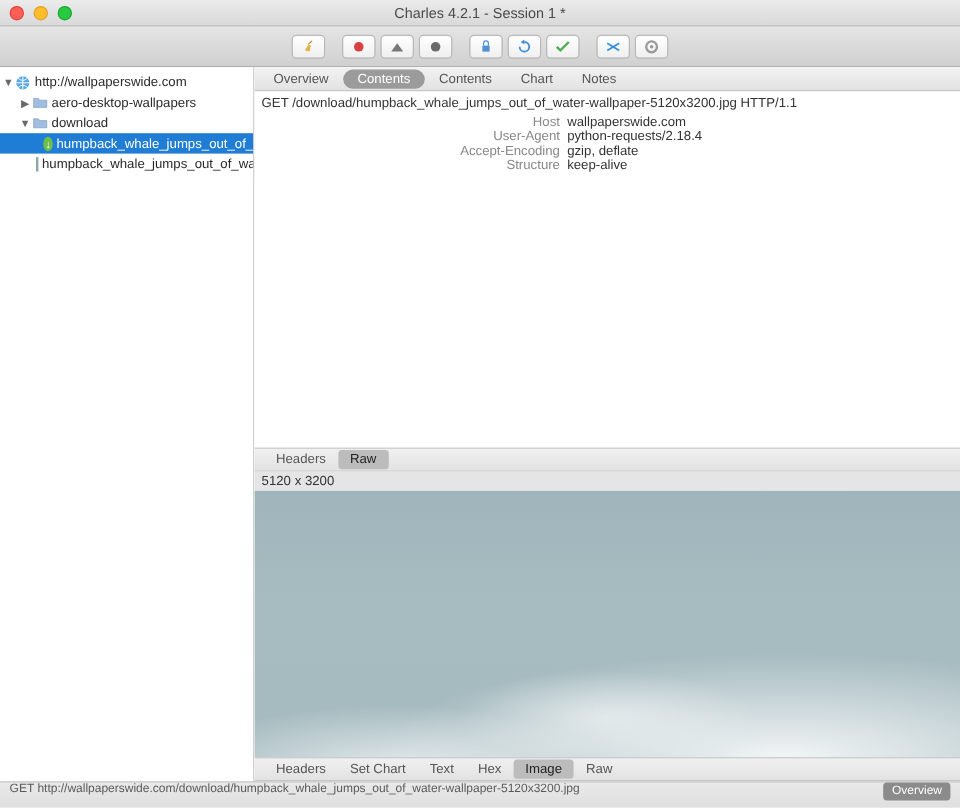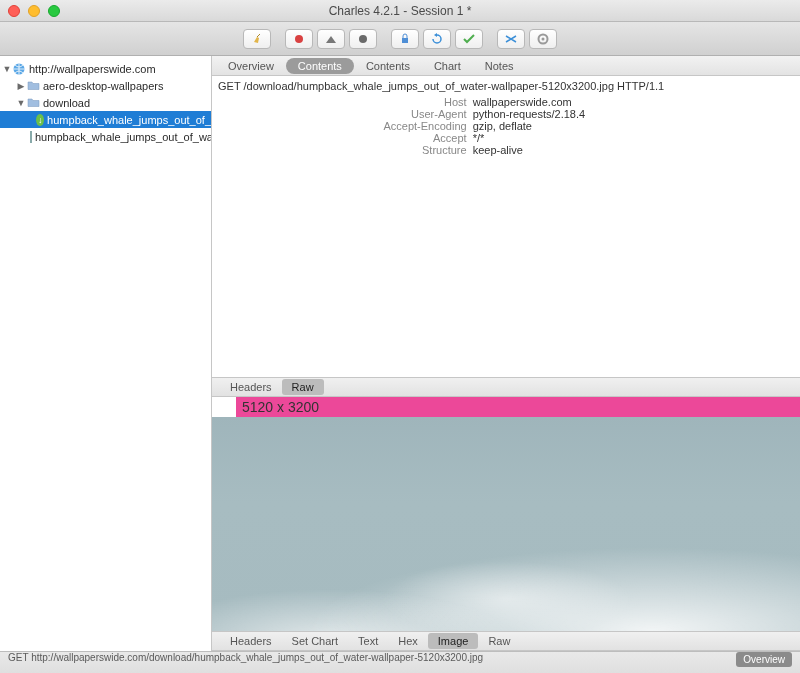--- a/index.html
+++ b/index.html
@@ -93,21 +93,21 @@
     .hdr-grid > div { display:table-row; }
     .hdr-grid .k { display:table-cell; text-align:right; color:#888; padding-right:6px; white-space:nowrap;}
     .hdr-grid .v { display:table-cell; }
     .sub-tabs {
       height:20px; background:linear-gradient(#f0f0f0,#e2e2e2);
       border-top:1px solid #c6c6c6; border-bottom:1px solid #c6c6c6;
       display:flex; align-items:center; padding-left:8px;
     }
     .sub-tab { padding:2px 10px; color:#555; }
     .sub-tab.selected { background:#bcbcbc; color:#222; border-radius:3px;}
-    .dim-label { font-size:14px; padding:2px 6px; color:#333; background:#ec4899;margin-left:24px;}
+    .dim-label { font-size:11px; padding:2px 6px; color:#333; background:#e5e5e5;}
     .image-view {
       flex:1;
       background:
         radial-gradient(ellipse 90% 60% at 75% 100%, rgba(255,255,255,0.85), rgba(255,255,255,0) 65%),
         radial-gradient(ellipse 45% 35% at 20% 105%, rgba(255,255,255,0.7), rgba(255,255,255,0) 70%),
         radial-gradient(ellipse 30% 25% at 50% 85%, rgba(255,255,255,0.5), rgba(255,255,255,0) 70%),
         linear-gradient(#9fb5bb, #a7bcc1 40%, #a6bbc0);
       position:relative;
     }
     .statusbar {
@@ -256,24 +256,20 @@
         </div>
       <div>
           <span class="k">User-Agent</span>
           <span class="v">python-requests/2.18.4</span>
         </div>
       <div>
           <span class="k">Accept-Encoding</span>
           <span class="v">gzip, deflate</span>
         </div>
       <div>
-          <span class="k">Accept</span>
-          <span class="v">*/*</span>
-        </div>
-      <div>
           <span class="k">Structure</span>
           <span class="v">keep-alive</span>
         </div>
     </div>
     <div class="blank"></div>
 
     <div class="sub-tabs">
       <div class="sub-tab">Headers</div>
       <div class="sub-tab selected">Raw</div>
     </div>

